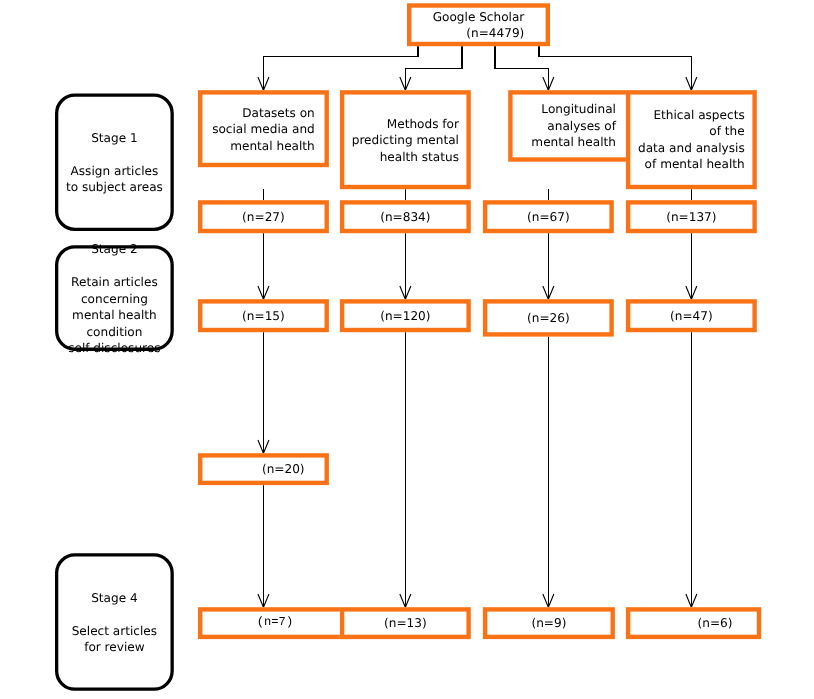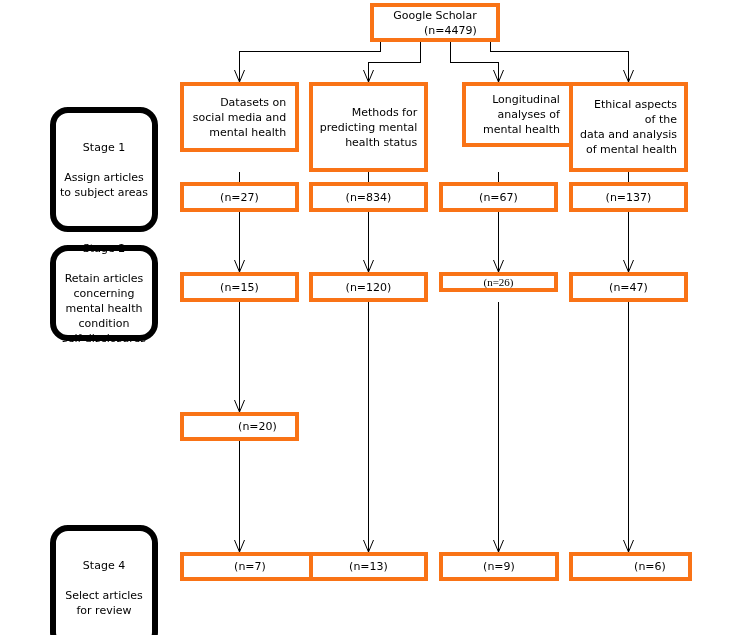--- a/index.html
+++ b/index.html
@@ -31,31 +31,30 @@
     background: #ffffff;
     display: flex;
     align-items: center;
     justify-content: center;
     text-align: right;
     white-space: pre-line;
   }
   .stage {
     position: absolute;
     box-sizing: border-box;
-    border: 6px solid #000000;
+    border: 3px solid #000000;
     border-radius: 18px;
     background: #ffffff;
     display: flex;
     flex-direction: column;
     align-items: center;
     justify-content: center;
     text-align: center;
     left: 50px;
     width: 108px;
-    margin-top: 22px;
   }
   .stage-body { white-space: pre-line; margin-top: 15px; }
 </style>
 </head>
 <body>
 
 <div class="canvas">
 
   <svg class="connectors" viewBox="0 0 740 635" xmlns="http://www.w3.org/2000/svg">
 
@@ -165,23 +164,23 @@
 data and analysis
 of mental health</div>
 
   <div class="box" style="left:180px; top:182px; width:119px; height:30px;">(n=27)</div>
   <div class="box" style="left:309px; top:182px; width:119px; height:30px;">(n=834)</div>
   <div class="box" style="left:439px; top:182px; width:119px; height:30px;">(n=67)</div>
   <div class="box" style="left:569px; top:182px; width:119px; height:30px;">(n=137)</div>
 
   <div class="box" style="left:180px; top:272px; width:119px; height:30px;">(n=15)</div>
   <div class="box" style="left:309px; top:272px; width:119px; height:30px;">(n=120)</div>
-  <div class="box" style="left:439px; top:272px; width:119px; height:20px;font-family:Liberation Serif, serif;">(n=26)</div>
+  <div class="box" style="left:439px; top:272px; width:119px; height:34px;">(n=26)</div>
   <div class="box" style="left:569px; top:272px; width:119px; height:30px;">(n=47)</div>
 
   <div class="box" style="left:180px; top:412px; width:119px; height:29px;padding-left:36px;">(n=20)</div>
 
-  <div class="box" style="left:180px; top:552px; width:140px; height:29px;">(n=7)</div>
+  <div class="box" style="left:180px; top:552px; width:140px; height:29px;font-family:Liberation Mono, monospace;">(n=7)</div>
   <div class="box" style="left:309px; top:552px; width:119px; height:29px;">(n=13)</div>
   <div class="box" style="left:439px; top:552px; width:120px; height:29px;">(n=9)</div>
   <div class="box" style="left:569px; top:552px; width:123px; height:29px;padding-left:39px;">(n=6)</div>
 
 </div>
 
 </body></html>

